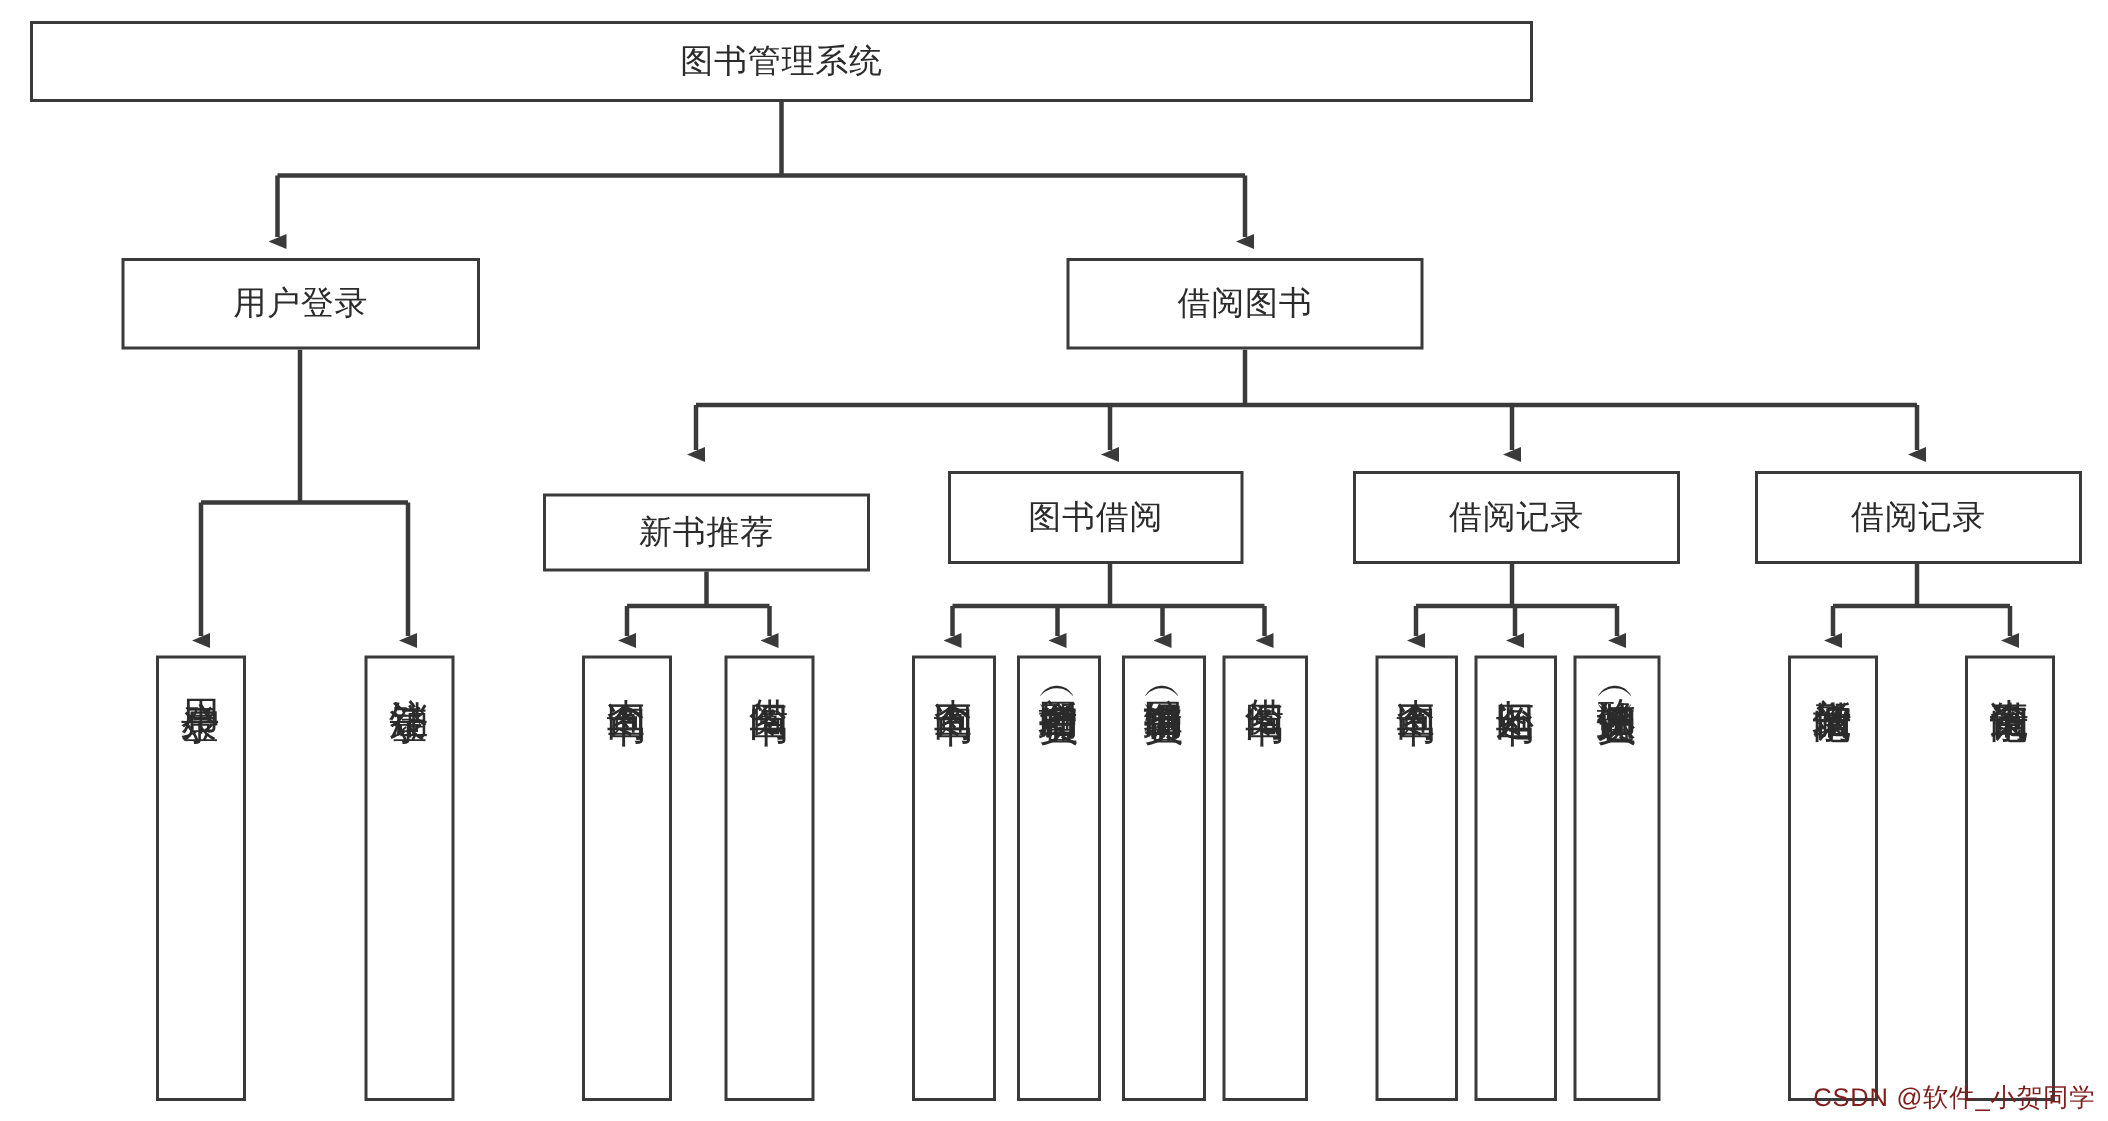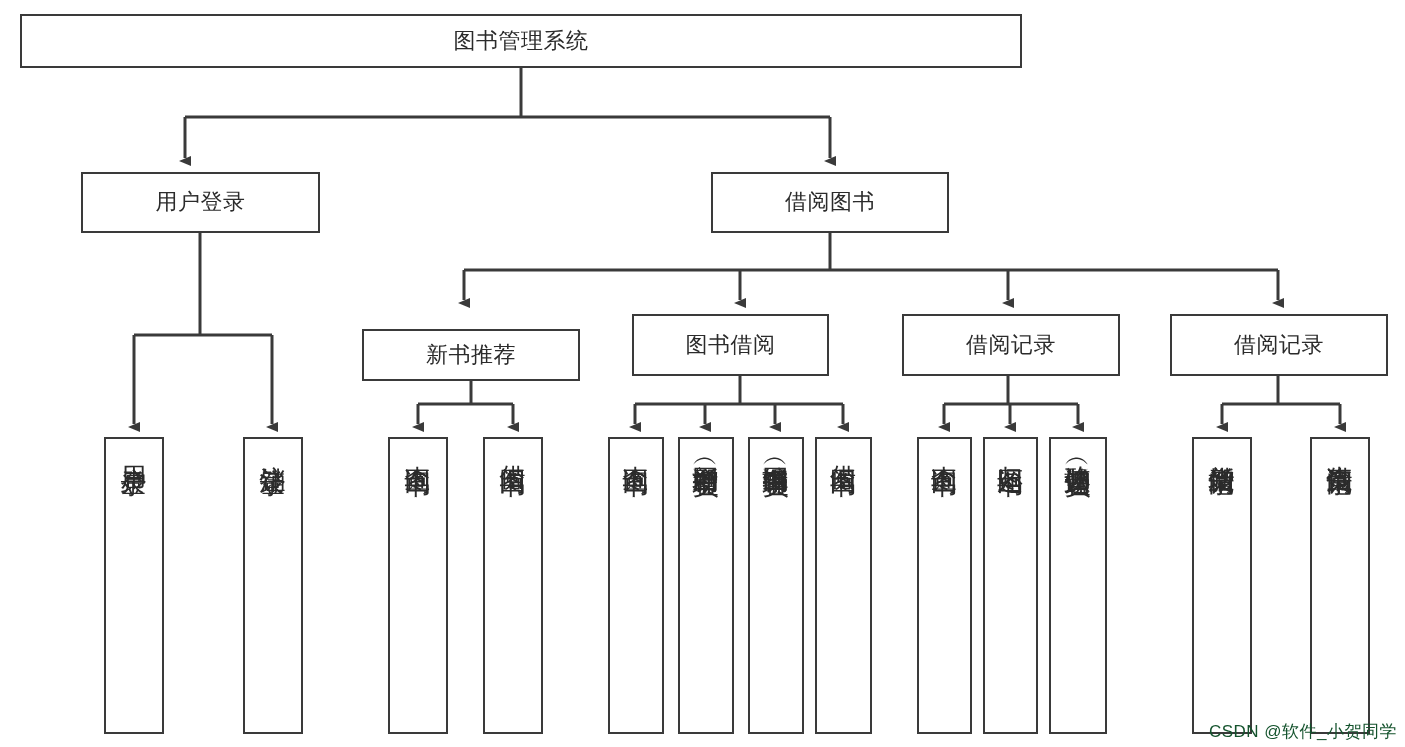--- a/index.html
+++ b/index.html
@@ -62,21 +62,21 @@
   }
   .node.vert.tall .label {
     font-size: 26px;
     letter-spacing: 1px;
   }
   .watermark {
     position: absolute;
     right: 8px;
     bottom: 4px;
     font-size: 17px;
-    color: #14532d;
+    color: #7f1d1d;
     white-space: nowrap;
     letter-spacing: 0.5px;
   }
 </style>
 </head>
 <body>
 
 <div id="canvas">
 
   <svg id="wires" viewBox="0 0 1405 747" xmlns="http://www.w3.org/2000/svg">

